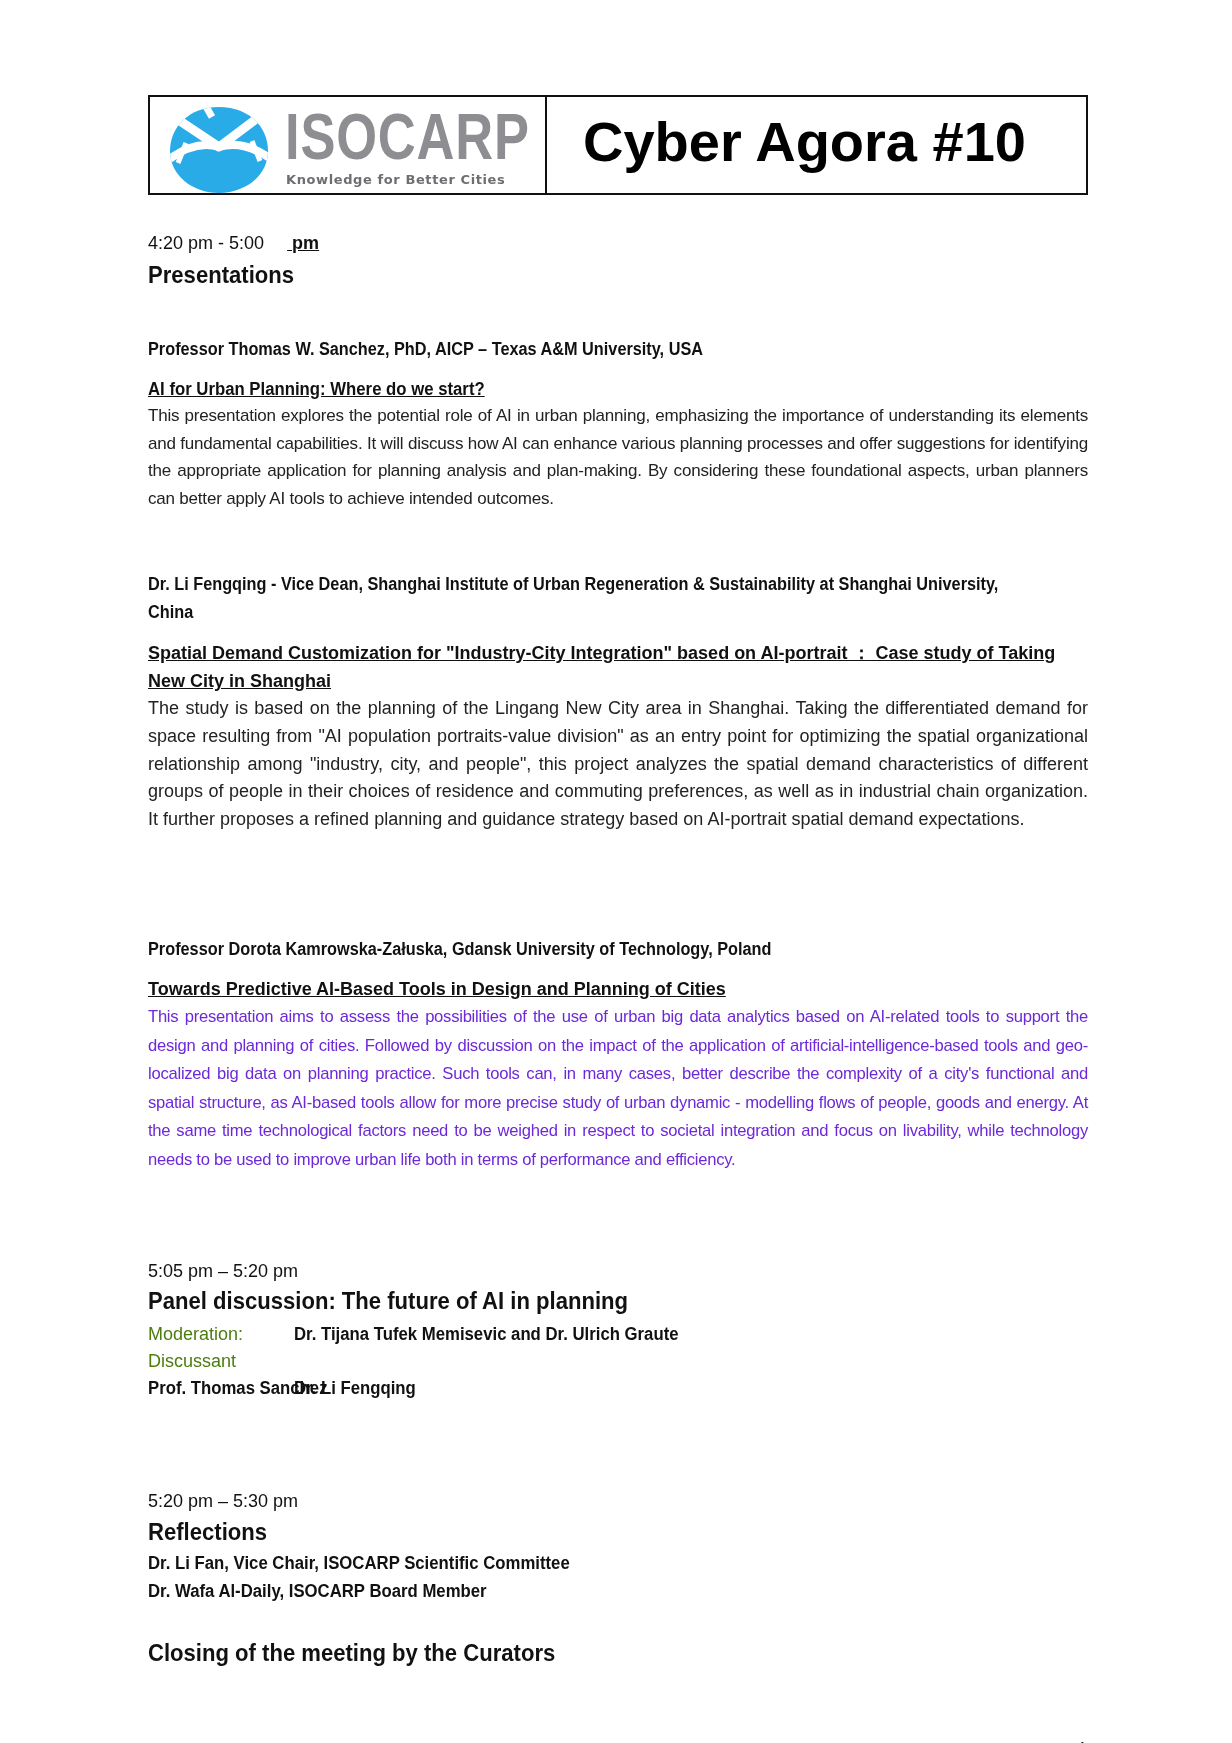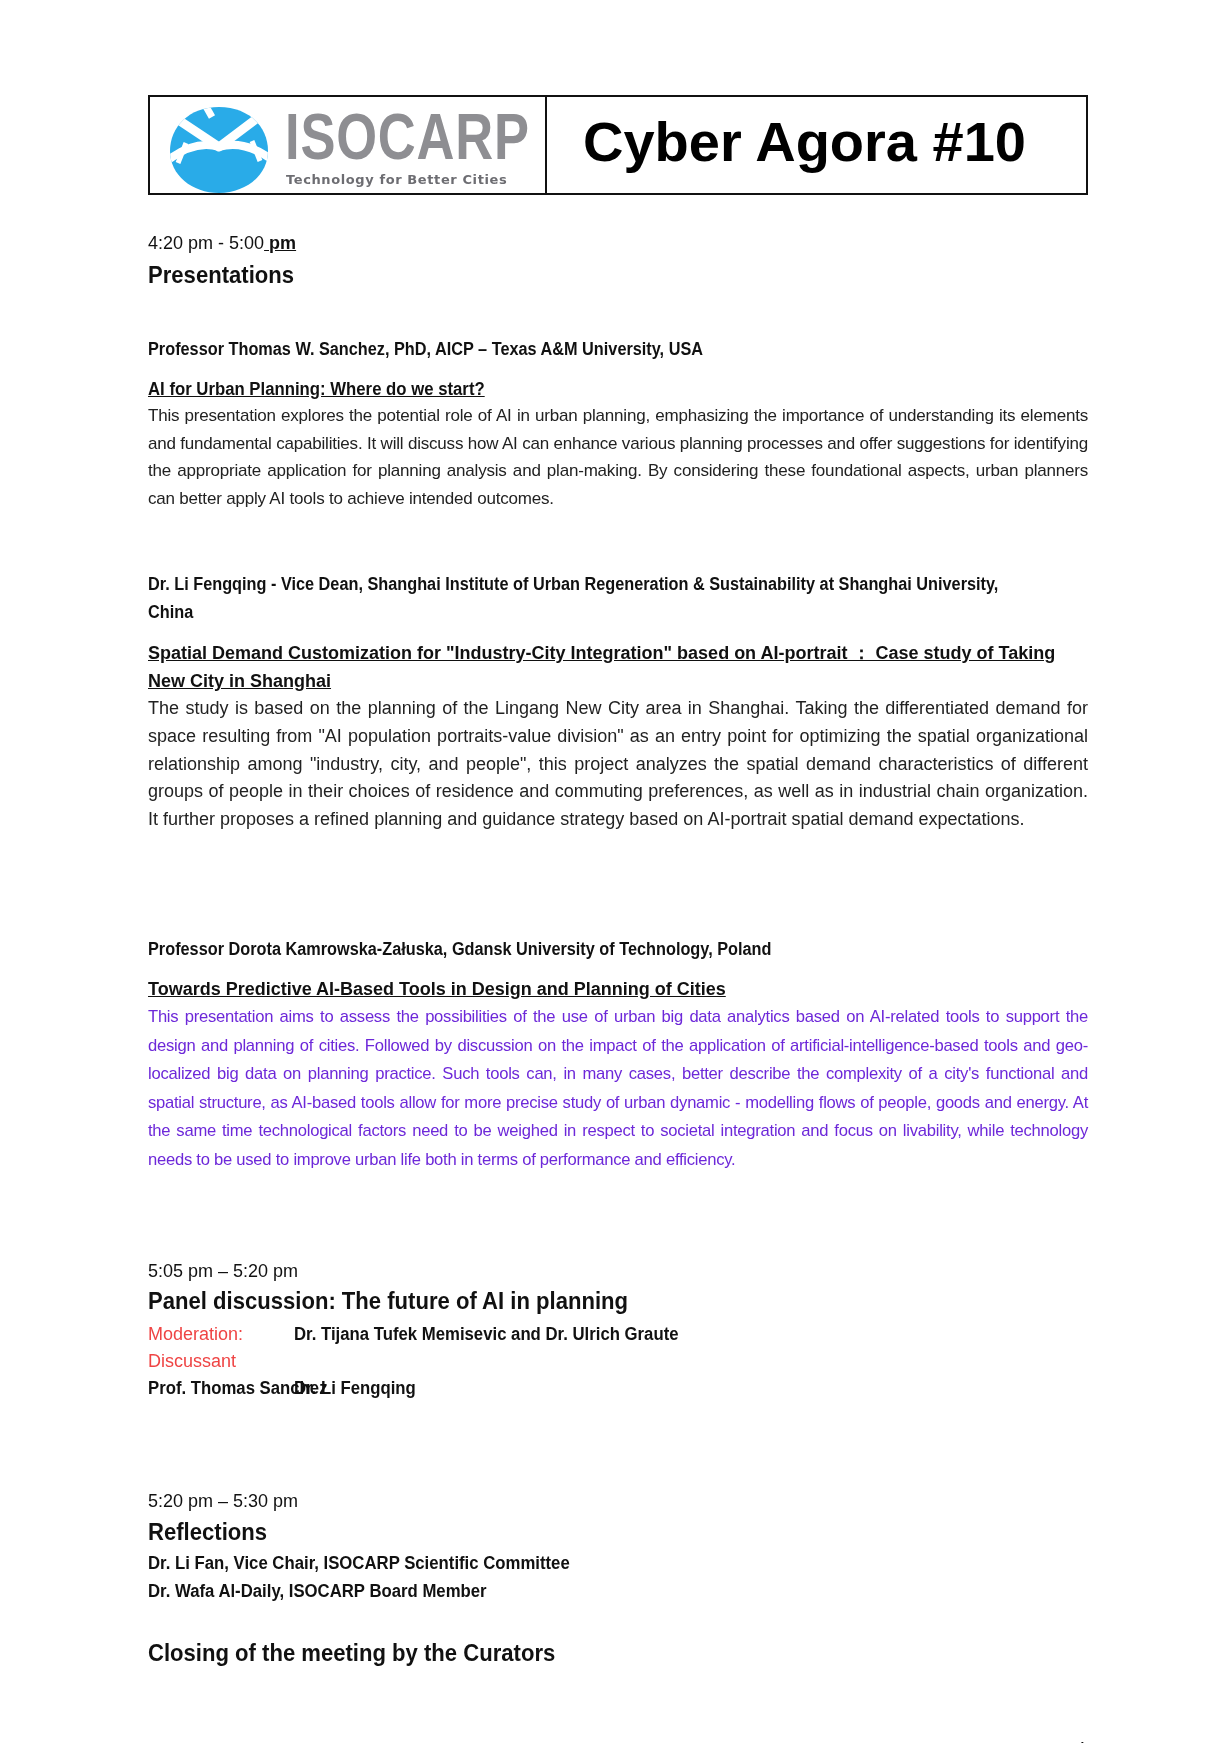--- a/index.html
+++ b/index.html
@@ -27,21 +27,21 @@
     .logo-tag {
       position: absolute; left: 136px; top: 75px; font-family: "DejaVu Sans", sans-serif;
       font-weight: bold; font-size: 13px; color: #6d6d72; letter-spacing: 0.6px;
     }
     .title-cell { flex: 1; position: relative; }
     .event-title {
       position: absolute; left: 36px; top: 10px; font-family: "Liberation Sans", sans-serif;
       font-weight: bold; font-size: 56px; color: #000; line-height: 70px;
     }
     .time { position: absolute; left: 148px; font-size: 18px; color: #111; font-family: "Liberation Sans", sans-serif; }
-    .time u { text-decoration: underline; font-weight: bold; }
+    .time u { text-decoration: underline; font-weight: bold; padding-left: 23px; }
     .heading {
       position: absolute; left: 148px; font-size: 24px; font-weight: bold; color: #111;
       font-family: "Liberation Sans", sans-serif; transform: scaleX(0.92); transform-origin: left;
     }
     .speaker {
       position: absolute; left: 148px; width: 940px; font-size: 17.5px; font-weight: bold; color: #111;
       font-family: "Liberation Sans", sans-serif; line-height: 28px;
       transform: scaleX(0.93); transform-origin: left top;
     }
     .talk-title {
@@ -50,21 +50,21 @@
     }
     .talk-title.narrow { transform: scaleX(0.93); transform-origin: left top; }
     .abstract {
       position: absolute; left: 148px; width: 940px; font-size: 18px; line-height: 27.8px;
       text-align: justify; color: #222; font-family: "Liberation Sans", sans-serif;
     }
     .abstract.tight { font-size: 17px; line-height: 27.6px; letter-spacing: -0.2px; }
     .abstract.third { font-size: 16.6px; line-height: 28.6px; letter-spacing: -0.25px; color: #6d28d9; }
 
     .panel-row { position: absolute; left: 148px; font-size: 18px; line-height: 27px; display: flex; }
-    .panel-label { width: 146px; color: #ef4444; font-family: "Liberation Sans", sans-serif; }
+    .panel-label { width: 146px; color: #4d7c0f; font-family: "Liberation Sans", sans-serif; }
     .panel-value { font-weight: bold; color: #111; font-family: "Liberation Sans", sans-serif; transform: scaleX(0.93); transform-origin: left; }
 
     .reflect-line { position: absolute; left: 148px; font-size: 18px; font-weight: bold; color: #111;
       font-family: "Liberation Sans", sans-serif; transform: scaleX(0.93); transform-origin: left; }
 
     .page-number { position: absolute; left: 1076px; top: 1718px; font-size: 17px; color: #111;
       font-family: "Liberation Sans", sans-serif; }
   </style>
 </head>
 <body>
@@ -83,21 +83,21 @@
           <rect x="0" y="0" width="110" height="92" fill="#29abe8"></rect>
           <path d="M10 14 L55 44 L100 10" stroke="#fff" stroke-width="9" fill="none" stroke-linecap="round" stroke-linejoin="round"></path>
           <path d="M55 44 L55 42" stroke="#fff" stroke-width="9"></path>
           <path d="M0 60 Q30 36 55 44 Q80 36 110 58" stroke="#fff" stroke-width="8" fill="none"></path>
           <path d="M40 0 L48 14" stroke="#fff" stroke-width="7"></path>
           <path d="M22 40 L14 60" stroke="#fff" stroke-width="5"></path>
           <path d="M88 38 L96 58" stroke="#fff" stroke-width="5"></path>
         </g>
       </svg>
       <div class="logo-word">ISOCARP</div>
-      <div class="logo-tag">Technology for Better Cities</div>
+      <div class="logo-tag">Knowledge for Better Cities</div>
     </div>
     <div class="title-cell">
       <div class="event-title">Cyber Agora #10</div>
     </div>
   </div>
 
   <div class="time" style="top:212px;"><span>4:20 pm - 5:00</span><u> pm</u></div>
   <div class="heading" style="top:240px;">Presentations</div>
 
   <div class="speaker" style="top:314px;">Professor Thomas W. Sanchez, PhD, AICP – Texas A&amp;M University, USA</div>

